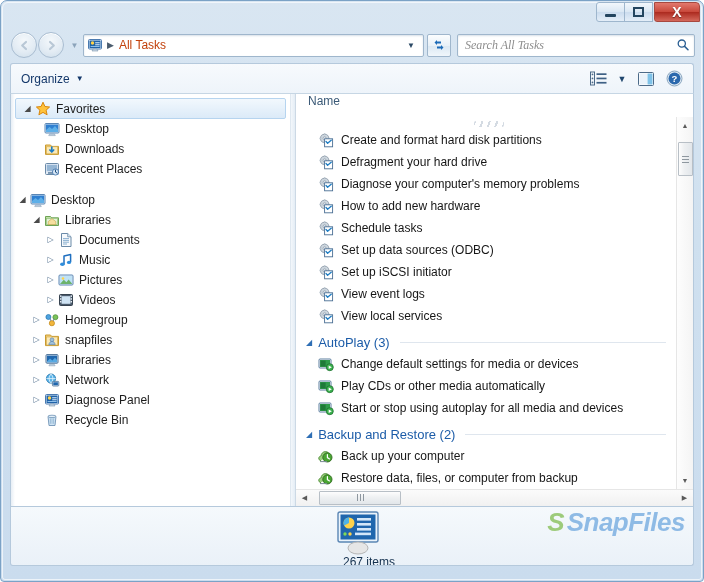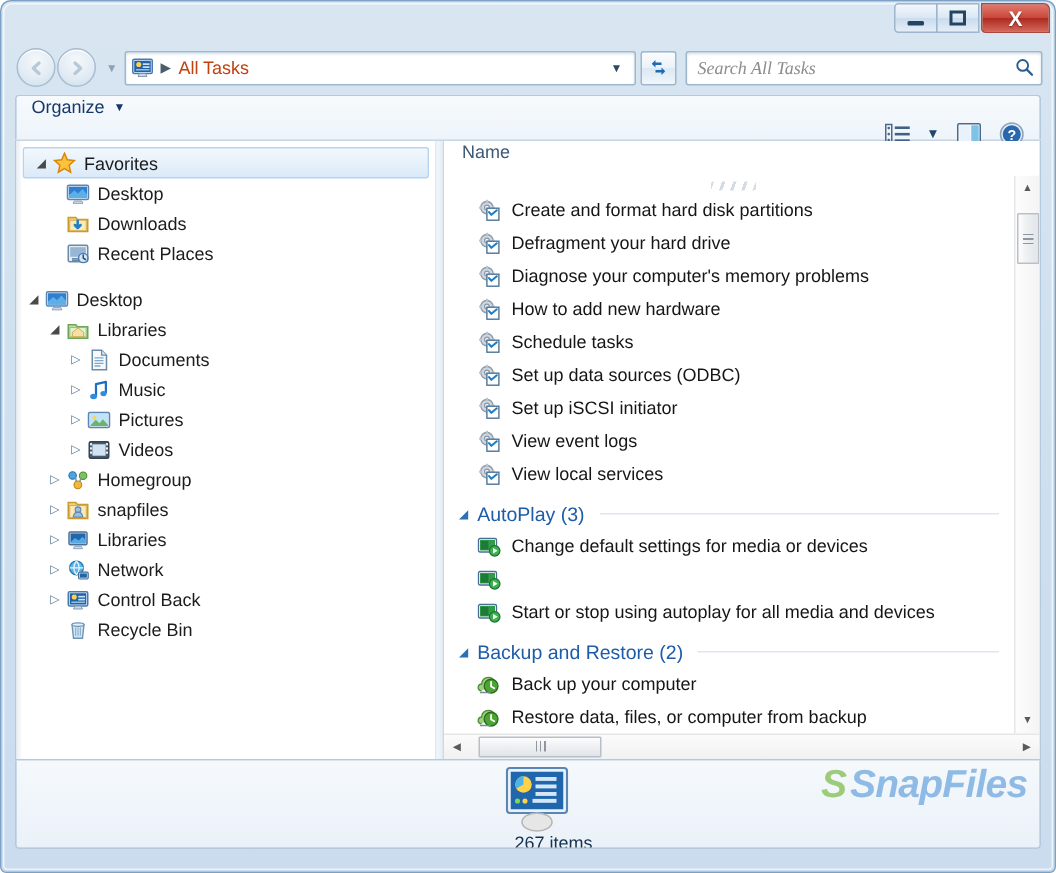--- a/index.html
+++ b/index.html
@@ -112,23 +112,22 @@
   }
 
   
   .toolbar {
     height: 30px;
     margin: 2px 9px 0 9px;
     background: linear-gradient(180deg,#f7fafd 0%, #eef4fa 100%);
     border: 1px solid #b5c9dc;
     border-bottom: none;
     border-radius: 3px 3px 0 0;
-    display: flex; 
+    display: flex; align-items: center;
     padding: 0 6px 0 10px;
-    flex-direction: column;
   }
   .organize { font-size: 12px; color: #15396b; display: flex; align-items: center; gap: 6px; }
   .organize .tri { font-size: 8px; color: #15396b; }
   .tb-right { margin-left: auto; display: flex; align-items: center; gap: 2px; }
   .tb-btn { width: 26px; height: 22px; display: flex; align-items: center; justify-content: center; }
   .tb-btn.wide { width: 18px; }
 
   
   .panes {
     margin: 0 9px;
@@ -563,21 +562,21 @@
             <span class="exp ">▷</span>
             <span class="nav-ico"><svg viewBox="0 0 16 16" width="16" height="16">
                 <rect x="1.5" y="2.5" width="13" height="9.5" rx="1" fill="#e9f2fb" stroke="#4a7ab0"></rect>
                 <rect x="2.5" y="3.5" width="11" height="7.5" fill="#1f62a8"></rect>
                 <circle cx="5.5" cy="6" r="1.7" fill="#ffd24a"></circle>
                 <rect x="8.2" y="5.2" width="4.5" height="1.1" fill="#cfe4f7"></rect>
                 <rect x="8.2" y="7.2" width="4.5" height="1.1" fill="#cfe4f7"></rect>
                 <rect x="3.6" y="9" width="9" height="1" fill="#8fc0ea"></rect>
                 <path d="M6 12h4l1 2H5z" fill="#c9d8e6" stroke="#7893ad" stroke-width=".6"></path>
               </svg></span>
-            <span>Control Back</span>
+            <span>Diagnose Panel</span>
           </div>
           <div class="nav-item" style="padding-left: 18px;">
             <span class="exp none"></span>
             <span class="nav-ico"><svg viewBox="0 0 16 16" width="16" height="16">
                 <path d="M4 4.4 h8 l-1 9.1 h-6 z" fill="#cfe4f4" stroke="#6f93b5" stroke-width=".9"></path>
                 <ellipse cx="8" cy="4.4" rx="4" ry="1.2" fill="#e4f0fa" stroke="#6f93b5" stroke-width=".8"></ellipse>
                 <path d="M6.4 6.4 v5.4 M8 6.4 v5.4 M9.6 6.4 v5.4" stroke="#8fb4d2" stroke-width=".8"></path>
               </svg></span>
             <span>Recycle Bin</span>
           </div>
@@ -745,20 +744,21 @@
               <span>Change default settings for media or devices</span>
             </div>
             <div class="row">
               <span class="rico"><svg viewBox="0 0 16 16" width="16" height="16">
                   <rect x="1" y="3" width="12" height="9" rx="1" fill="#ffffff" stroke="#4a6f94" stroke-width=".9"></rect>
                   <rect x="2" y="4" width="10" height="7" fill="#2f9c4a"></rect>
                   <rect x="2.6" y="4.6" width="5" height="5.8" fill="#1f7a38"></rect>
                   <circle cx="11.8" cy="11.2" r="3.5" fill="#3bb24e" stroke="#1e7030" stroke-width=".8"></circle>
                   <path d="M10.7 9.4 L13.8 11.2 L10.7 13 Z" fill="#ffffff"></path>
                 </svg></span>
+              <span>Play CDs or other media automatically</span>
             </div>
             <div class="row">
               <span class="rico"><svg viewBox="0 0 16 16" width="16" height="16">
                   <rect x="1" y="3" width="12" height="9" rx="1" fill="#ffffff" stroke="#4a6f94" stroke-width=".9"></rect>
                   <rect x="2" y="4" width="10" height="7" fill="#2f9c4a"></rect>
                   <rect x="2.6" y="4.6" width="5" height="5.8" fill="#1f7a38"></rect>
                   <circle cx="11.8" cy="11.2" r="3.5" fill="#3bb24e" stroke="#1e7030" stroke-width=".8"></circle>
                   <path d="M10.7 9.4 L13.8 11.2 L10.7 13 Z" fill="#ffffff"></path>
                 </svg></span>
               <span>Start or stop using autoplay for all media and devices</span>

